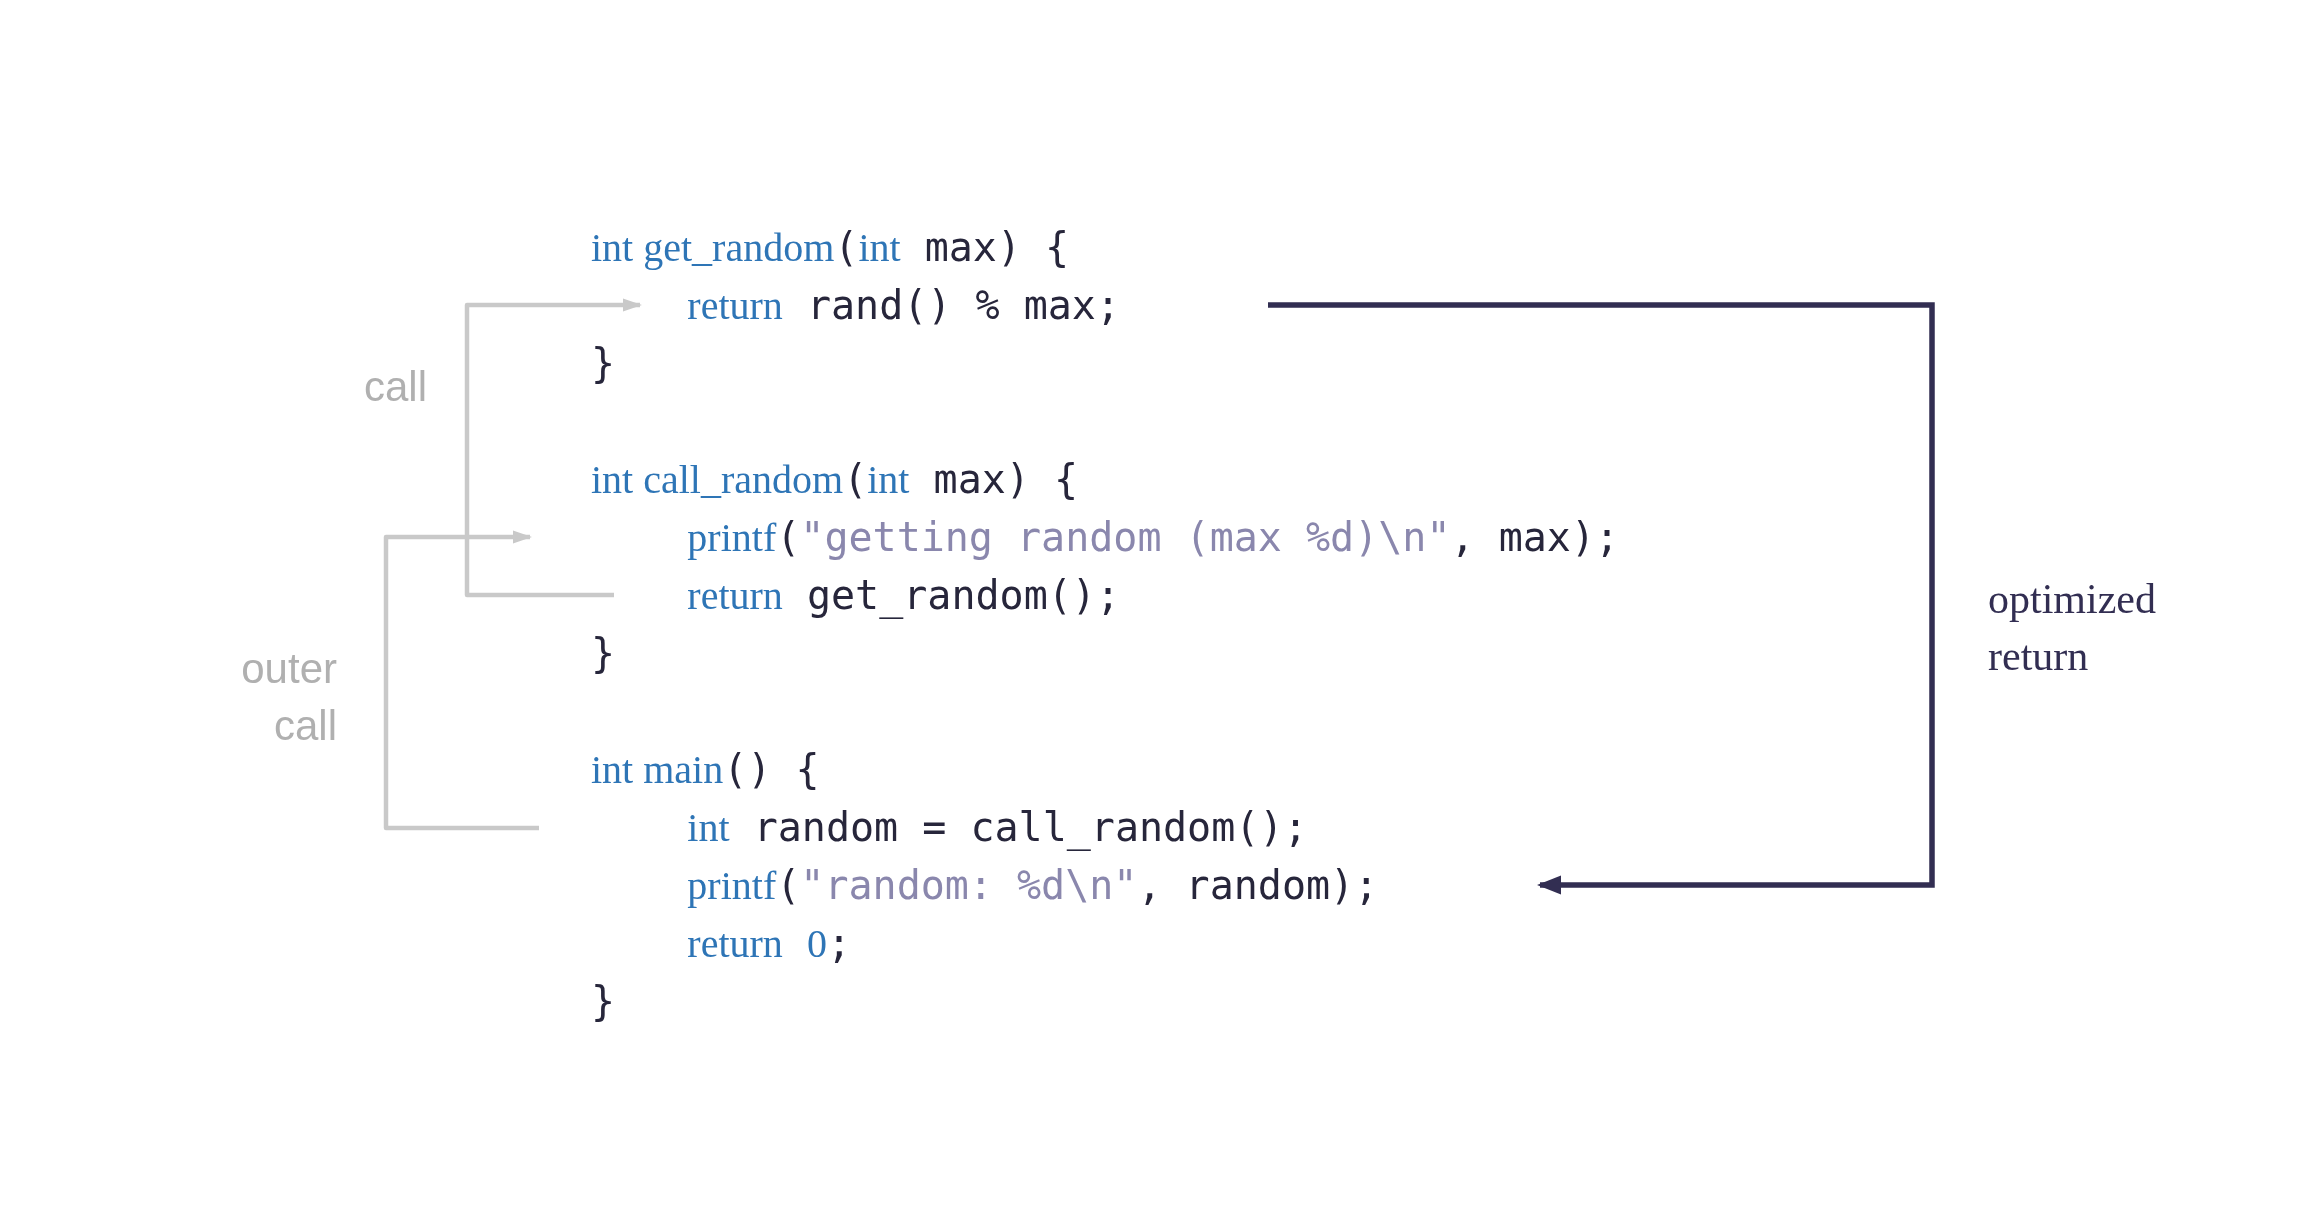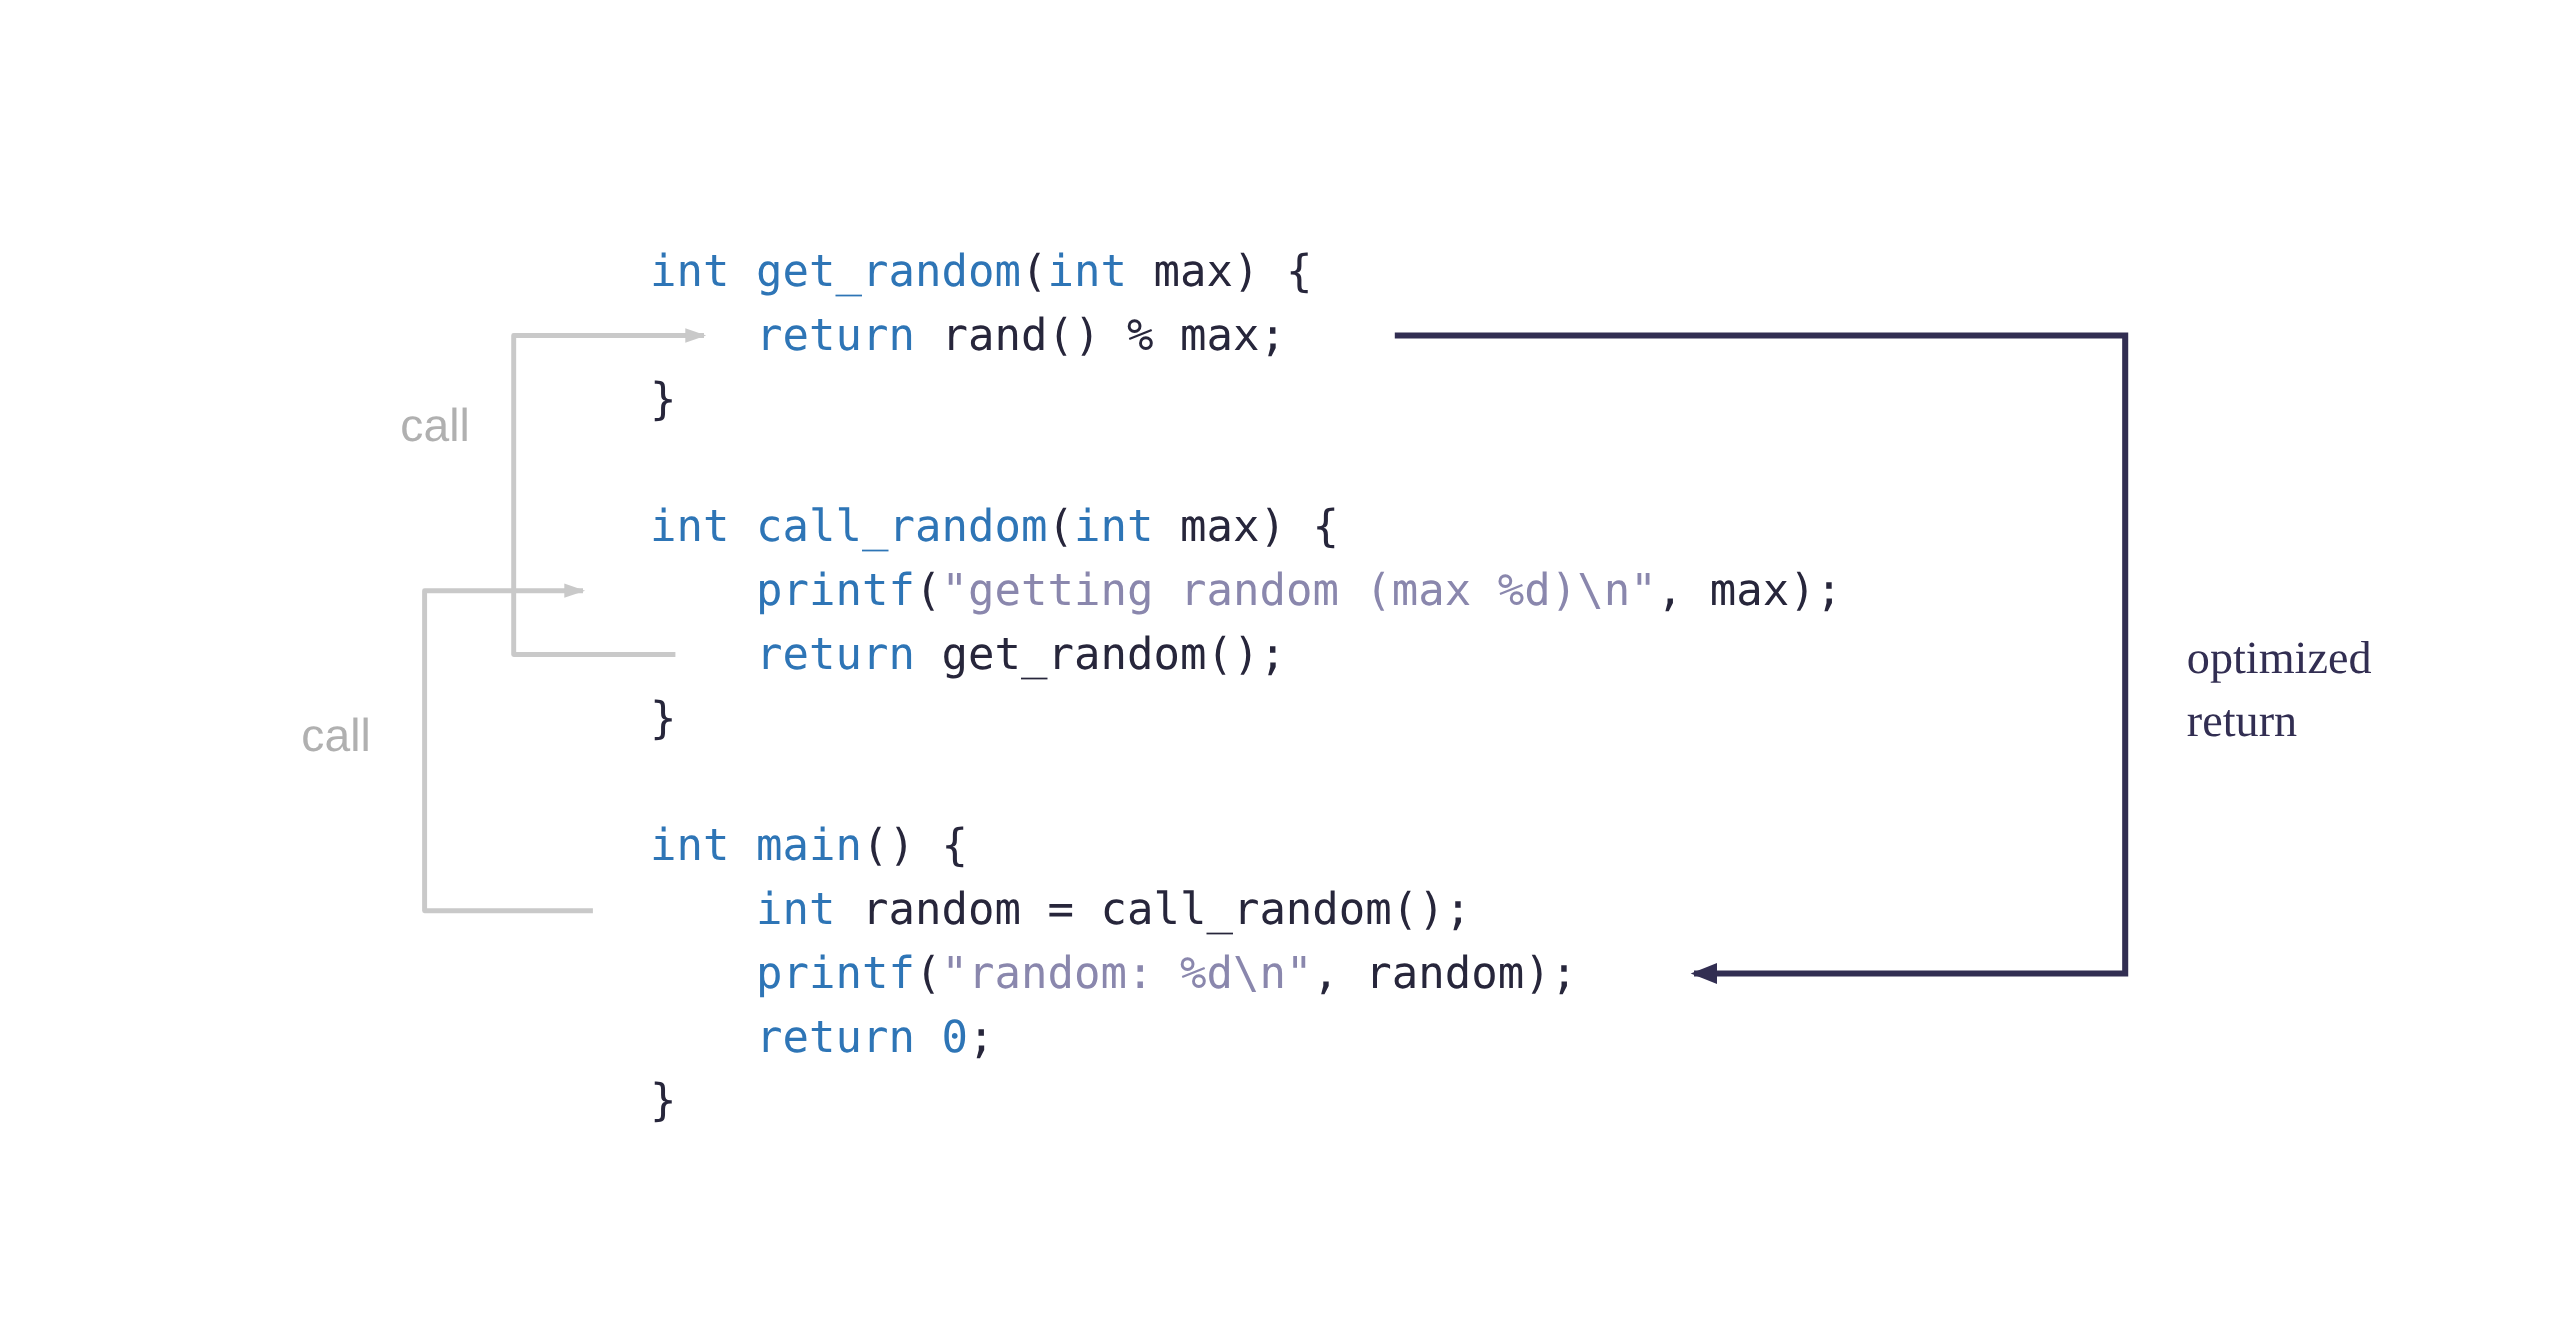--- a/index.html
+++ b/index.html
@@ -16,21 +16,21 @@
     position:absolute;
     left:591px; top:218px;
     font-family:"DejaVu Sans Mono", monospace;
     font-size:40px;
     line-height:58px;
     white-space:pre;
     color:var(--code-plain, #27263b);
   }
   .code-line { height:58px; }
   .tok-p { color:var(--code-plain, #27263b); }
-  .tok-k { color:var(--code-keyword, #2e75b6); }
+  .tok-k { color:var(--code-keyword, #2e75b6);font-family:Liberation Serif, serif; }
   .tok-s { color:var(--code-string, #8a87ad); }
 
   svg.arrows {
     position:absolute;
     left:0; top:0;
     width:2318px; height:1221px;
     pointer-events:none;
   }
   .call-arrow {
     stroke:var(--call-arrow, #c9c9c9);
@@ -81,18 +81,19 @@
   <path class="call-arrow" d="M 539 828 L 386 828 L 386 537 L 530 537" marker-end="url(#ah-gray)"></path>
   <path class="return-arrow" d="M 1268 305 L 1932 305 L 1932 885 L 1540 885" marker-end="url(#ah-dark)"></path>
 </svg>
 
 <div class="code"><div class="code-line"><span class="tok-k">int </span><span class="tok-k">get_random</span><span class="tok-p">(</span><span class="tok-k">int</span><span class="tok-p"> max) {</span></div><div class="code-line"><span class="tok-p">    </span><span class="tok-k">return</span><span class="tok-p"> rand() % max;</span></div><div class="code-line"><span class="tok-p">}</span></div><div class="code-line">&nbsp;</div><div class="code-line"><span class="tok-k">int </span><span class="tok-k">call_random</span><span class="tok-p">(</span><span class="tok-k">int</span><span class="tok-p"> max) {</span></div><div class="code-line"><span class="tok-p">    </span><span class="tok-k">printf</span><span class="tok-p">(</span><span class="tok-s">"getting random (max %d)\n"</span><span class="tok-p">, max);</span></div><div class="code-line"><span class="tok-p">    </span><span class="tok-k">return</span><span class="tok-p"> get_random();</span></div><div class="code-line"><span class="tok-p">}</span></div><div class="code-line">&nbsp;</div><div class="code-line"><span class="tok-k">int </span><span class="tok-k">main</span><span class="tok-p">() {</span></div><div class="code-line"><span class="tok-p">    </span><span class="tok-k">int</span><span class="tok-p"> random = call_random();</span></div><div class="code-line"><span class="tok-p">    </span><span class="tok-k">printf</span><span class="tok-p">(</span><span class="tok-s">"random: %d\n"</span><span class="tok-p">, random);</span></div><div class="code-line"><span class="tok-p">    </span><span class="tok-k">return</span><span class="tok-p"> </span><span class="tok-k">0</span><span class="tok-p">;</span></div><div class="code-line"><span class="tok-p">}</span></div></div>
 
 <div class="lbl lbl-gray" id="lbl-inner">
   <div>call</div>
 </div>
 <div class="lbl lbl-gray" id="lbl-outer">
+  <div>outer</div>
   <div>call</div>
 </div>
 <div class="lbl lbl-dark" id="lbl-optimized">
   <div>optimized</div>
   <div>return</div>
 </div>
 
 </body></html>

